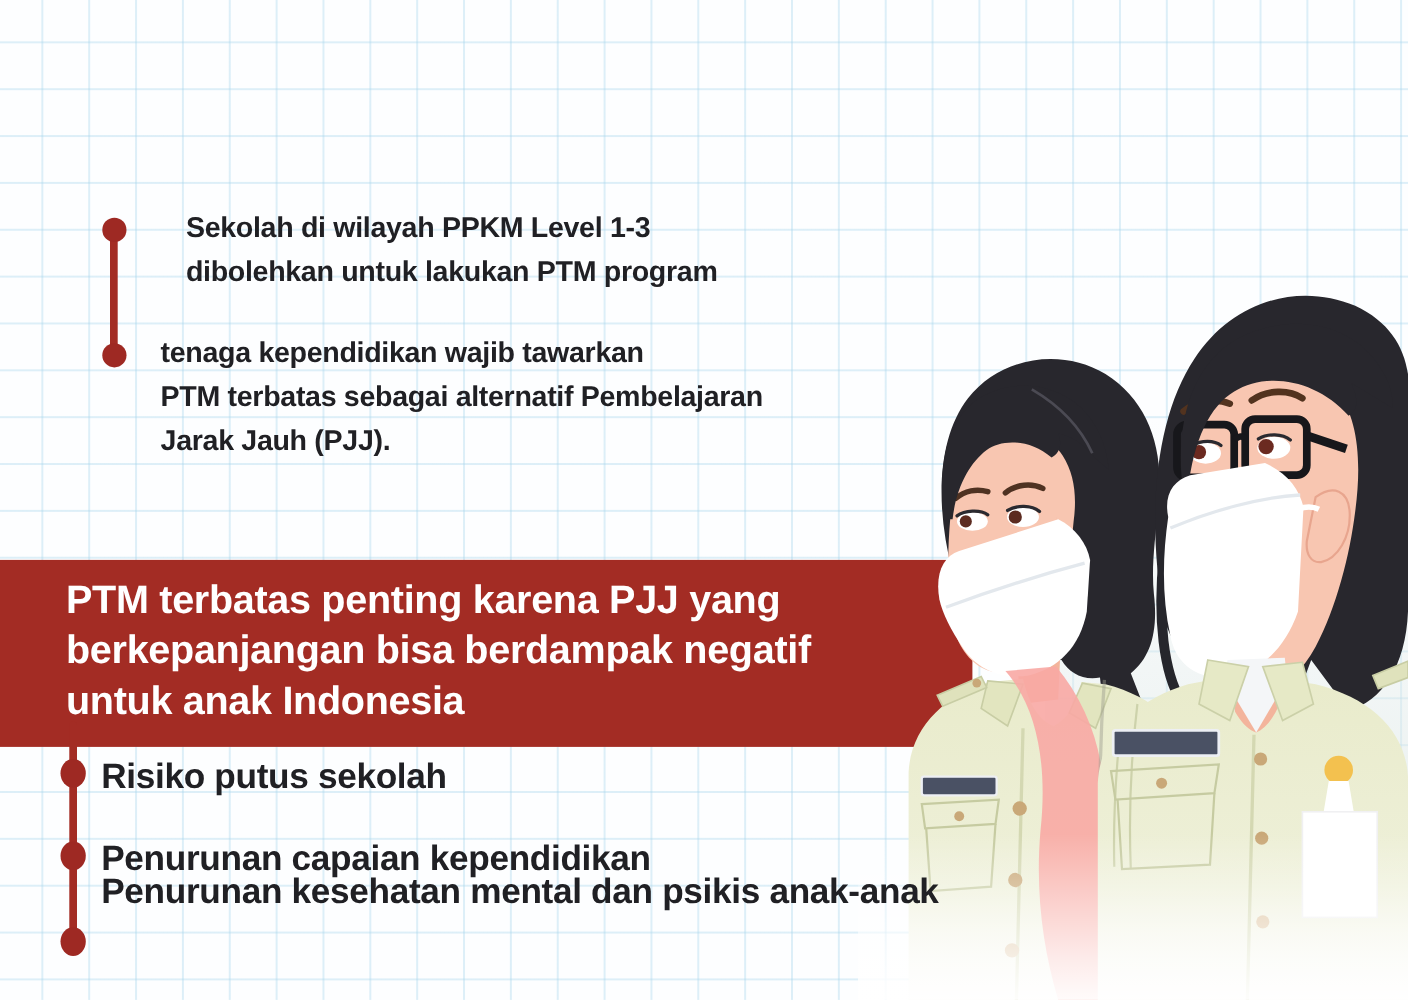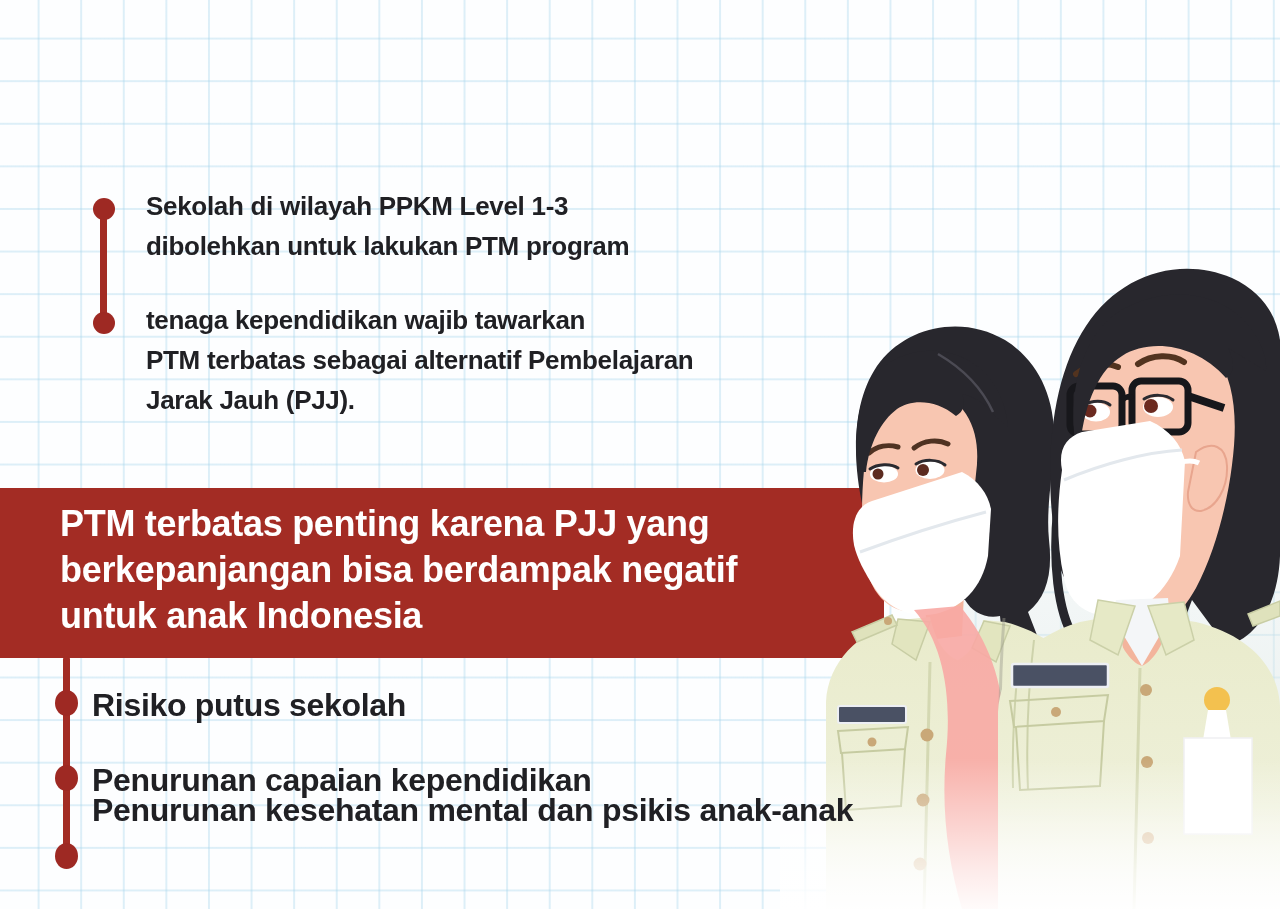--- a/index.html
+++ b/index.html
@@ -26,21 +26,21 @@
   .heading{
     position:absolute;left:60px;top:36px;
     font-weight:bold;font-size:32px;line-height:47px;letter-spacing:-0.3px;
     color:#1c1c20;
   }
   .intro-point{
     position:absolute;left:146px;
     font-weight:bold;font-size:26px;line-height:40px;letter-spacing:-0.3px;
     color:#202024;
   }
-  .p1{top:186px;}
+  .p1{top:186px;margin-left:23px;}
   .p2{top:300px;}
   .connector{position:absolute;border-radius:4px;}
   .intro-connector{left:100px;top:209px;width:7px;height:114px;}
   .impact-connector{left:63px;top:656px;width:7px;height:202px;}
   .dot{position:absolute;border-radius:50%;}
   .dot-i1{left:93px;top:198px;width:22px;height:22px;}
   .dot-i2{left:93px;top:312px;width:22px;height:22px;}
   .dot-m1{left:55px;top:690px;width:23px;height:26px;}
   .dot-m2{left:55px;top:765px;width:23px;height:26px;}
   .dot-m3{left:55px;top:843px;width:23px;height:26px;}
@@ -60,21 +60,21 @@
   .m2{top:762px;}
   .m3{top:792px;}
   .illustration{position:absolute;left:780px;top:230px;width:500px;height:679px;z-index:3;}
 </style>
 </head>
 <body>
 
 <div class="grid-bg"></div>
 <div class="right-tint"></div>
 
-<div class="banner" style="background:#A32C24;">
+<div class="banner" style="background:#A32C24;margin-top:21px;">
   <div class="banner-line">PTM terbatas penting karena PJJ yang</div>
   <div class="banner-line">berkepanjangan bisa berdampak negatif</div>
   <div class="banner-line">untuk anak Indonesia</div>
 </div>
 
 <svg class="illustration" viewBox="780 230 500 679" xmlns="http://www.w3.org/2000/svg">
   <defs>
     <linearGradient id="uni" x1="0" y1="0" x2="0" y2="1">
       <stop offset="0" stop-color="#E9EBCB"></stop>
       <stop offset="0.65" stop-color="#EEF0D9"></stop>

